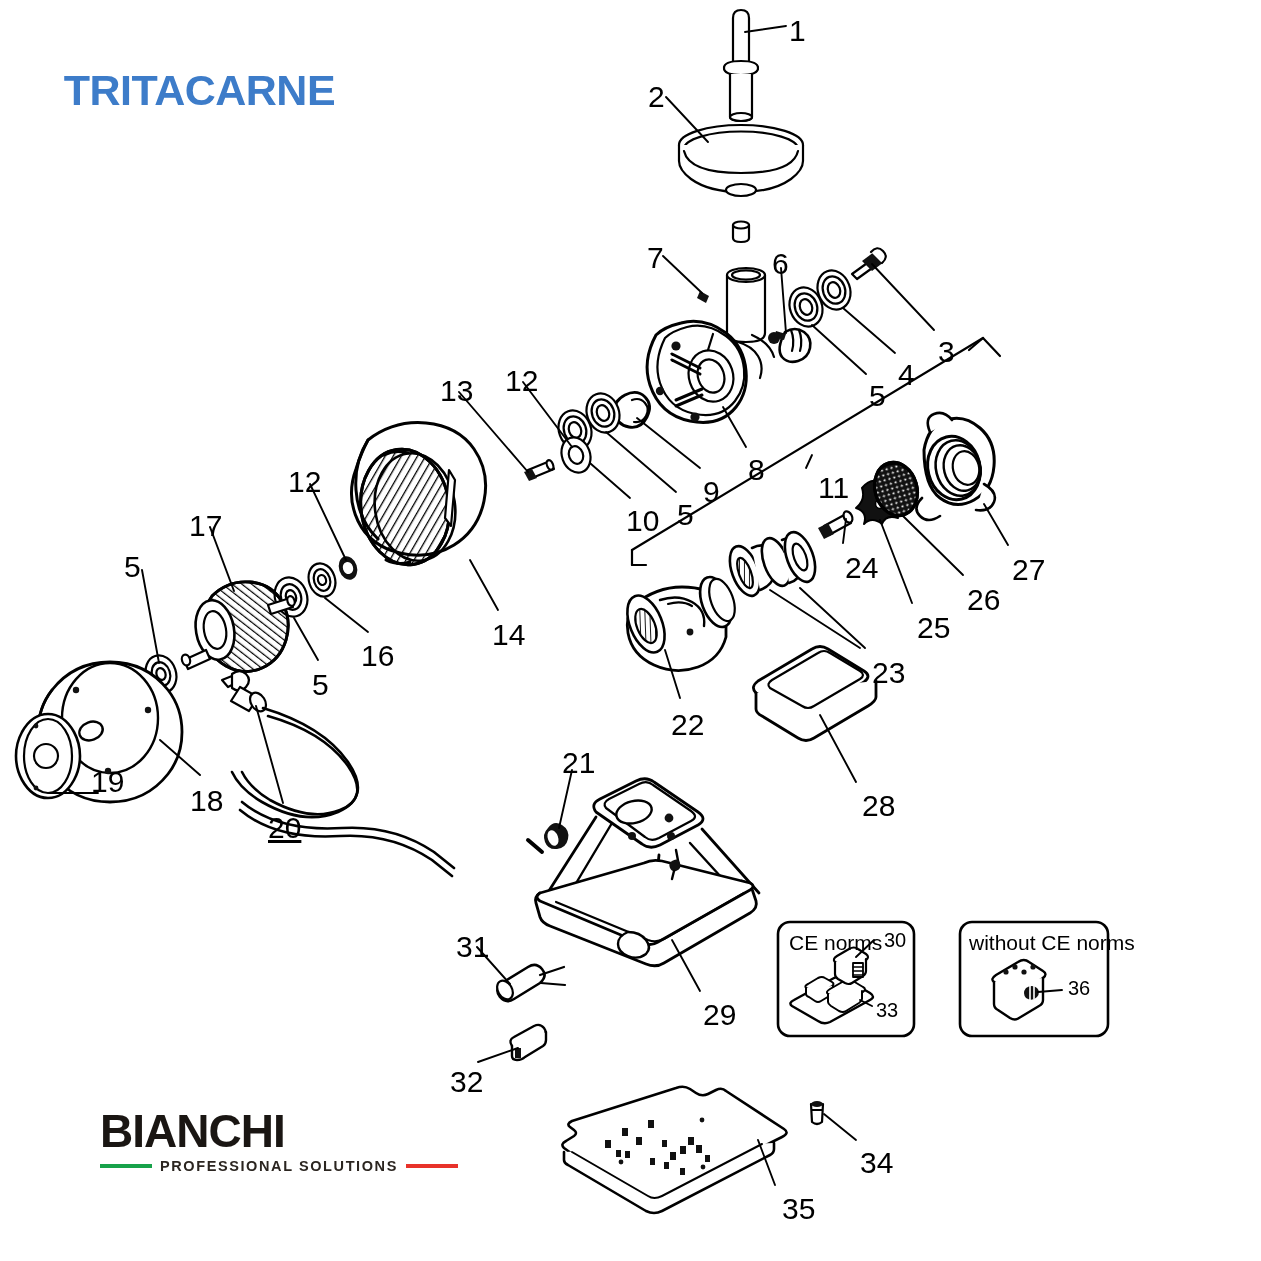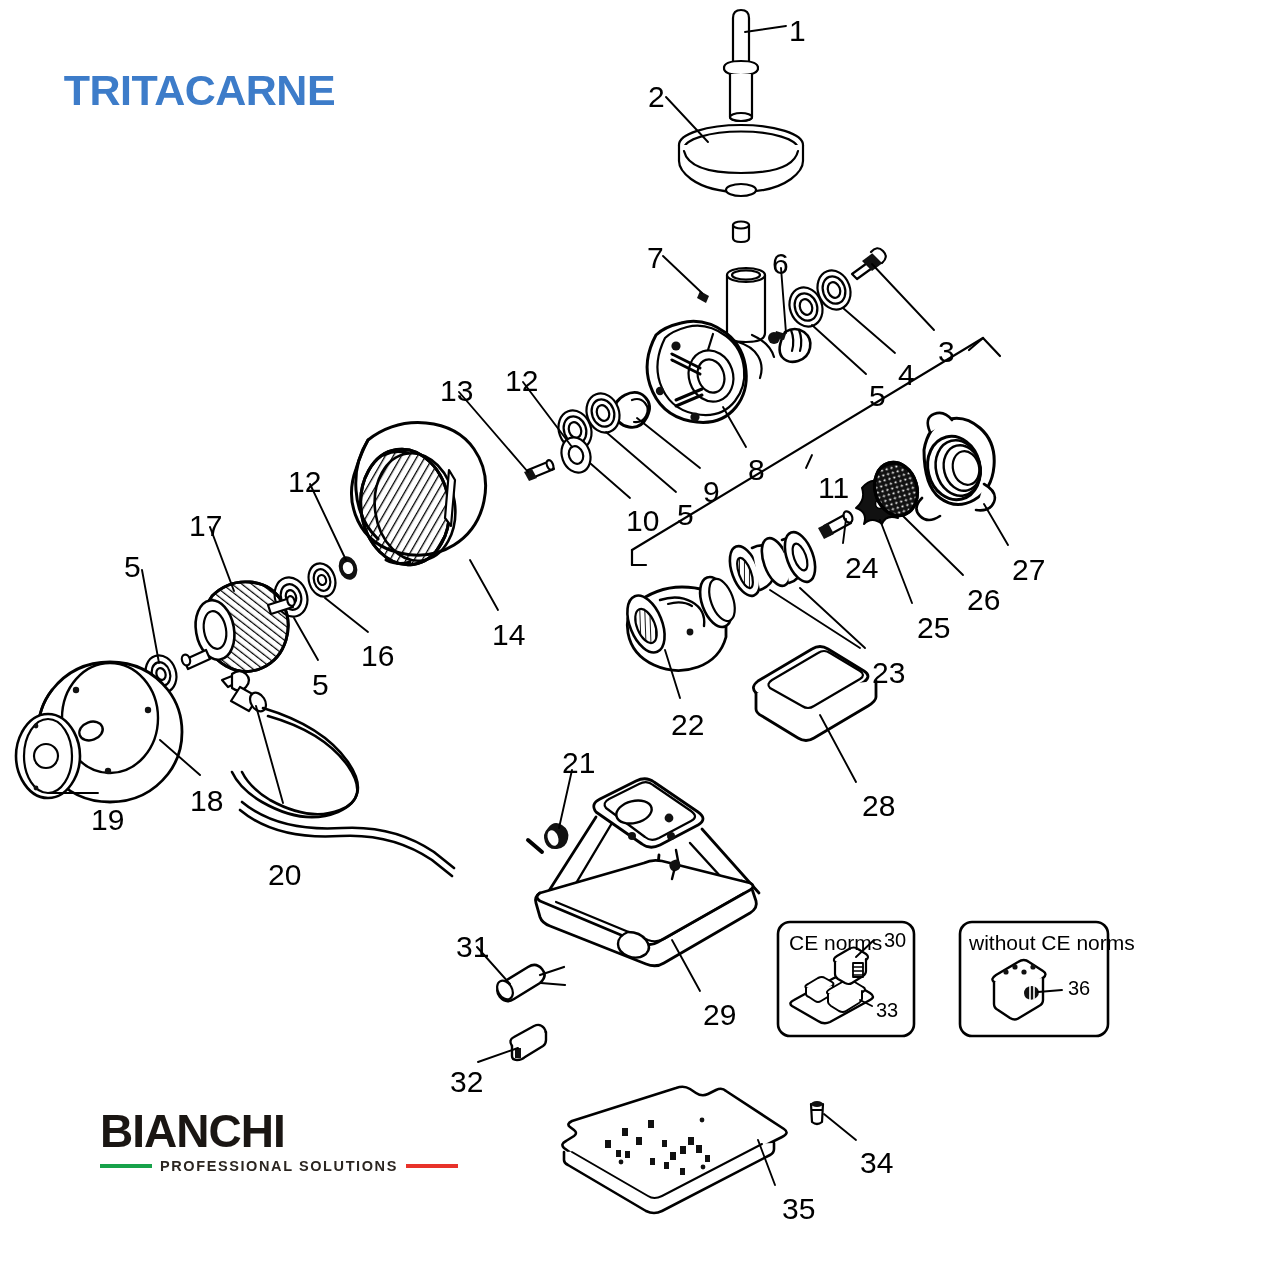--- a/index.html
+++ b/index.html
@@ -534,22 +534,22 @@
   <div class="callout" style="left:818px;  top:473px;">11</div>
   <div class="callout" style="left:505px;  top:366px;">12</div>
   <div class="callout" style="left:440px;  top:376px;text-align:right;">13</div>
   <div class="callout" style="left:288px;  top:467px;">12</div>
   <div class="callout" style="left:361px;  top:641px;">16</div>
   <div class="callout" style="left:492px;  top:620px;">14</div>
   <div class="callout" style="left:189px;  top:511px;">17</div>
   <div class="callout" style="left:312px;  top:670px;">5</div>
   <div class="callout" style="left:124px;  top:552px;">5</div>
   <div class="callout" style="left:190px;  top:786px;">18</div>
-  <div class="callout" style="left:91px;   top:805px;">19</div>
-  <div class="callout" style="left:268px;  top:860px;">20</div>
+  <div class="callout" style="left:91px;   top:767px;">19</div>
+  <div class="callout" style="left:268px;  top:813px;text-decoration:underline;">20</div>
   <div class="callout" style="left:562px;  top:748px;">21</div>
   <div class="callout" style="left:671px;  top:710px;">22</div>
   <div class="callout" style="left:872px;  top:658px;">23</div>
   <div class="callout" style="left:845px;  top:553px;">24</div>
   <div class="callout" style="left:917px;  top:613px;">25</div>
   <div class="callout" style="left:967px;  top:585px;">26</div>
   <div class="callout" style="left:1012px; top:555px;">27</div>
   <div class="callout" style="left:862px;  top:791px;">28</div>
   <div class="callout" style="left:703px;  top:1000px;">29</div>
   <div class="callout" style="left:456px;  top:932px;">31</div>

